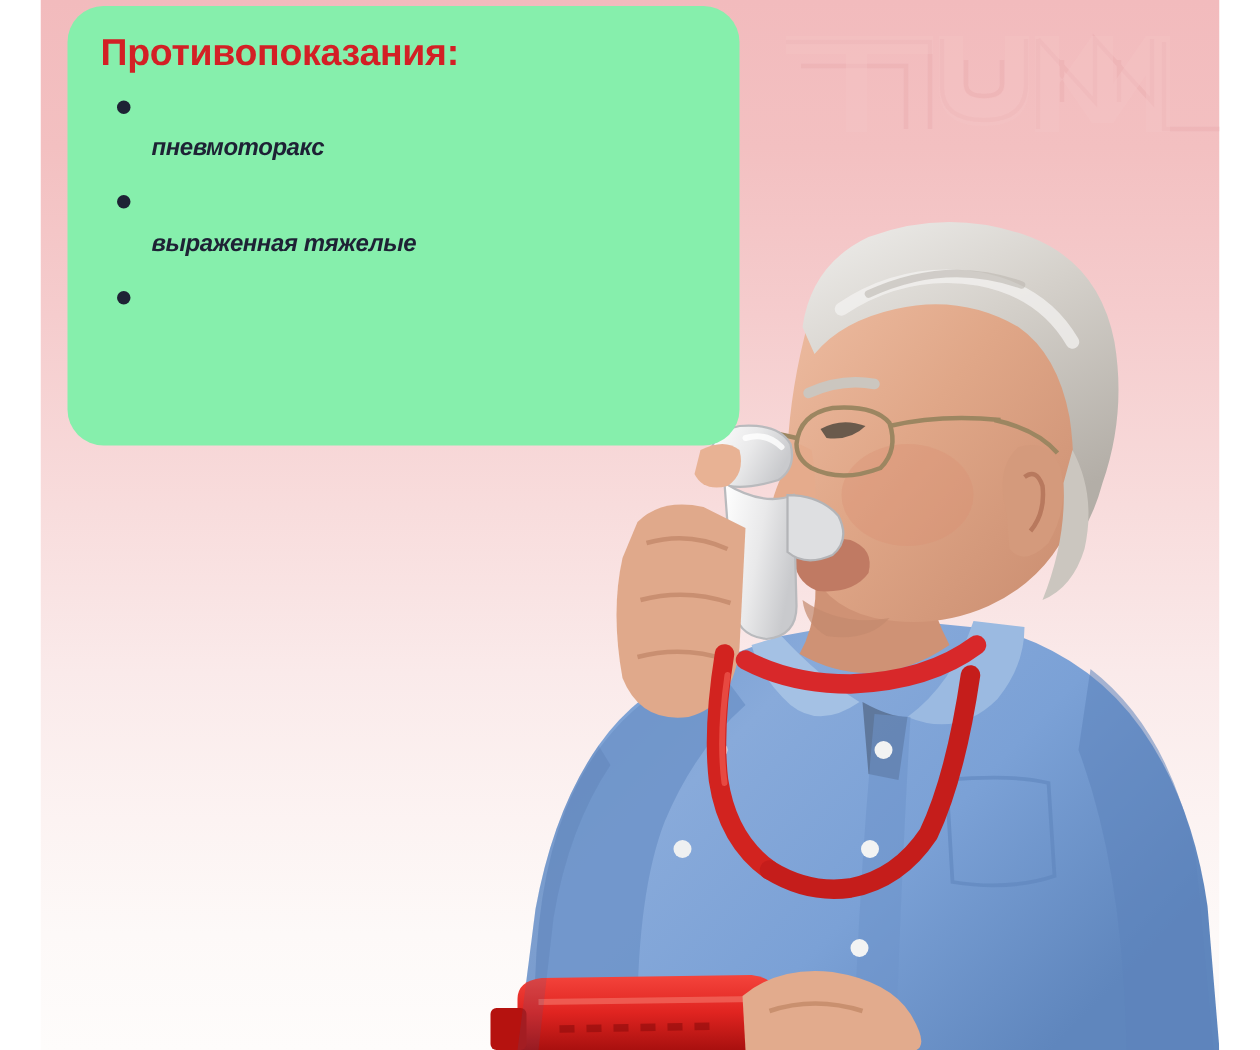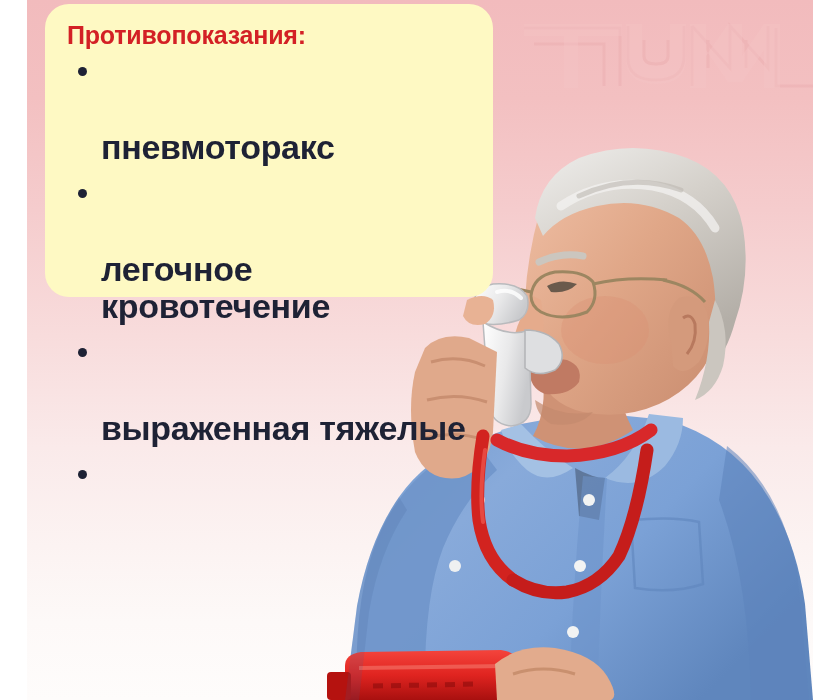--- a/index.html
+++ b/index.html
@@ -67,21 +67,21 @@
   }
   .photo svg { display: block; }
 
   
   .card {
     position: absolute;
     left: 45px;
     top: 4px;
     width: 448px;
     height: 293px;
-    background: #fef9c3;
+    background: #86efac;
     border-radius: 24px;
     box-sizing: border-box;
     padding: 18px 15px 10px 20px;
   }
   .card-title {
     color: #d32025;
     font-size: 25px;
     font-weight: bold;
     letter-spacing: -0.2px;
     margin: 0 0 6px 2px;
@@ -89,26 +89,27 @@
   }
   .bullet-list {
     list-style: none;
     margin: 0;
     padding: 0;
   }
   .bullet-item {
     position: relative;
     padding-left: 36px;
     color: #1e2235;
-    font-size: 34px;
+    font-size: 16px;
     font-weight: bold;
     line-height: 1.08;
     letter-spacing: -0.3px;
     margin-bottom: 12px;
     white-space: pre-line;
+    font-style: italic;
   }
   .bullet-item:last-child { margin-bottom: 0; }
   .bullet-dot {
     position: absolute;
     left: 13px;
     top: 11px;
     width: 9px;
     height: 9px;
     background: #1e2235;
     border-radius: 50%;
@@ -291,24 +292,20 @@
 
   <div class="card">
     <div class="card-title">Противопоказания:</div>
     <ul class="bullet-list">
       <li class="bullet-item">
         <span class="bullet-dot"></span>
         <span>пневмоторакс</span>
       </li>
       <li class="bullet-item">
         <span class="bullet-dot"></span>
-        <span>легочное кровотечение</span>
-      </li>
-      <li class="bullet-item">
-        <span class="bullet-dot"></span>
         <span>выраженная тяжелые</span>
       </li>
       <li class="bullet-item">
         <span class="bullet-dot"></span>
       </li>
     </ul>
   </div>
 
   <div class="edge-white left"></div>
   <div class="edge-white right"></div>

